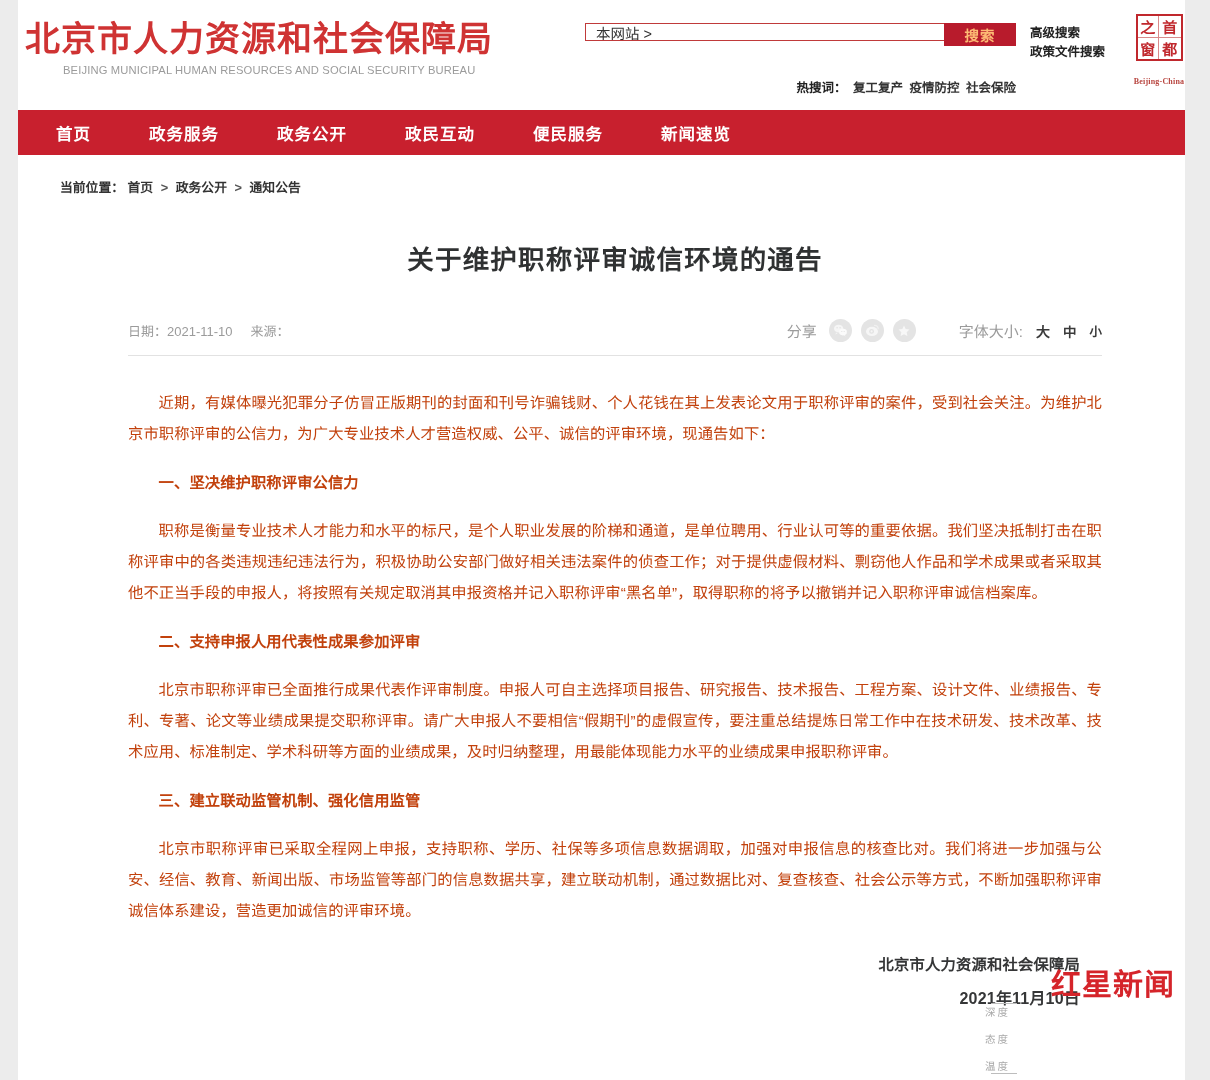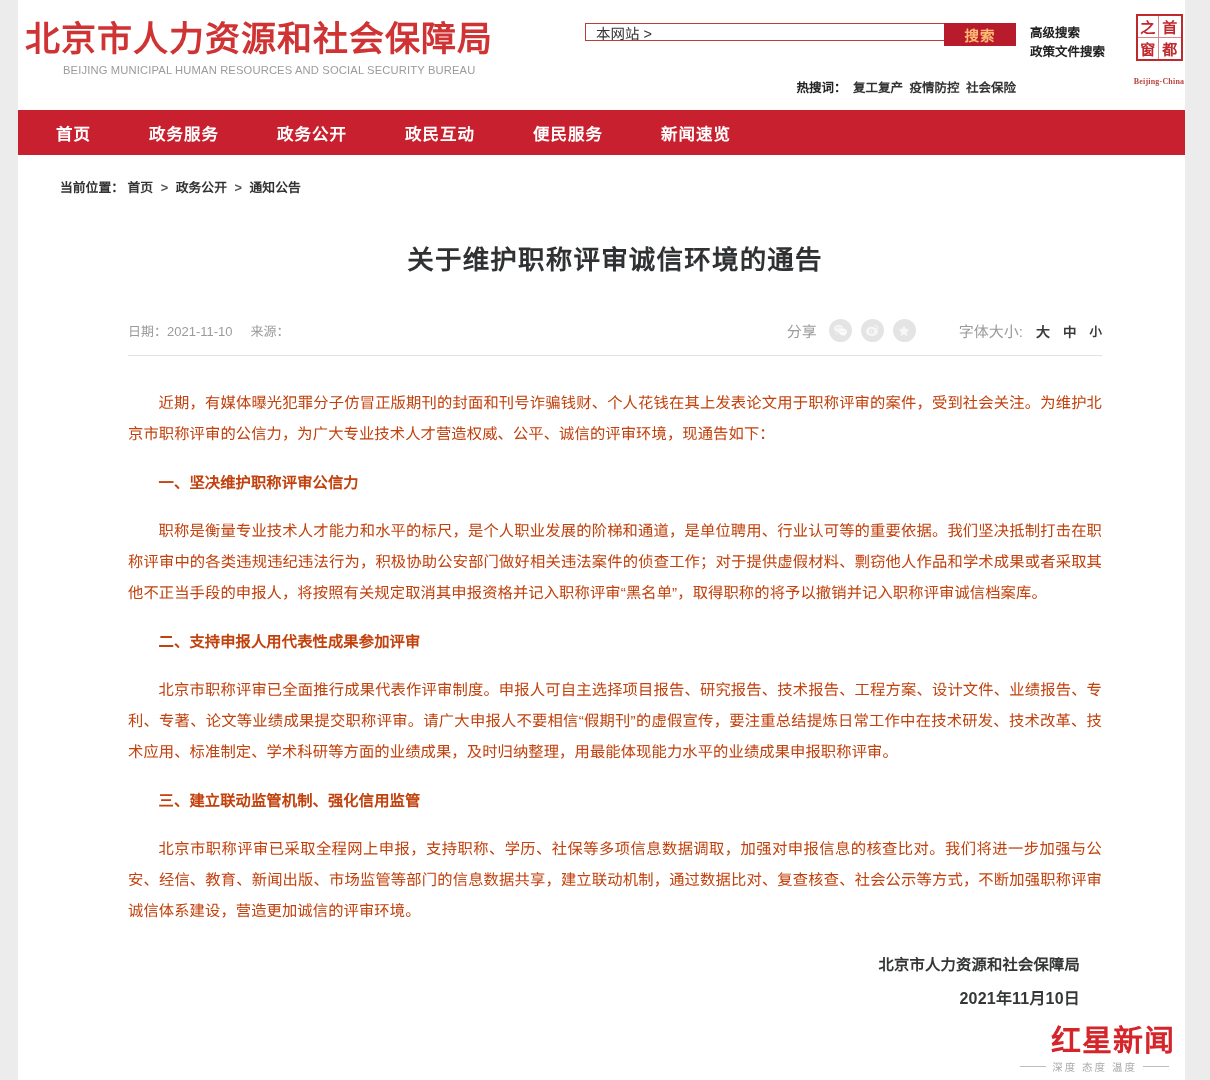--- a/index.html
+++ b/index.html
@@ -299,22 +299,23 @@
     color: #d5242a;
     line-height: 32px;
     letter-spacing: 1px;
   }
   .wm-sub {
     margin-top: 2px;
     font-size: 10.5px;
     color: #a8a8a8;
     letter-spacing: 2px;
     display: flex;
-    align-items: center;
+    align-items: flex-start;
     justify-content: flex-end;
+    flex-direction: column;
   }
   .wm-sub .dash {
     display: inline-block;
     width: 26px;
     height: 1px;
     background: #bdbdbd;
     margin: 0 6px;
   }
 </style>
 </head>

